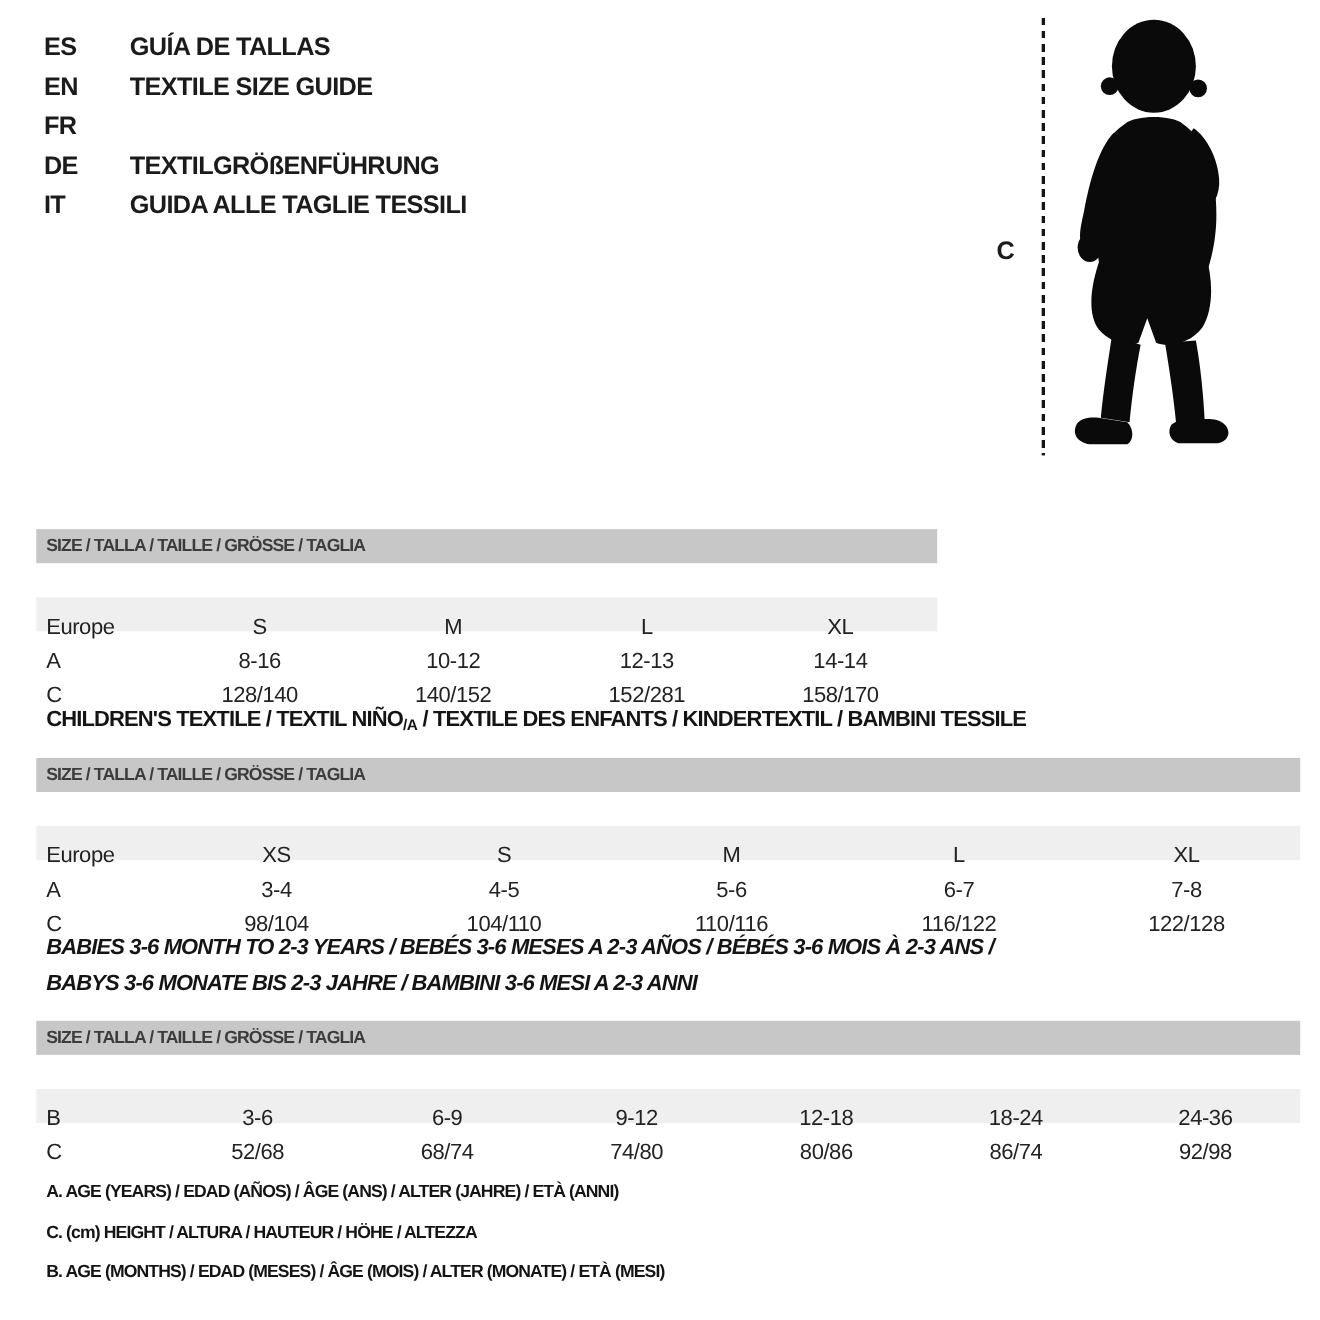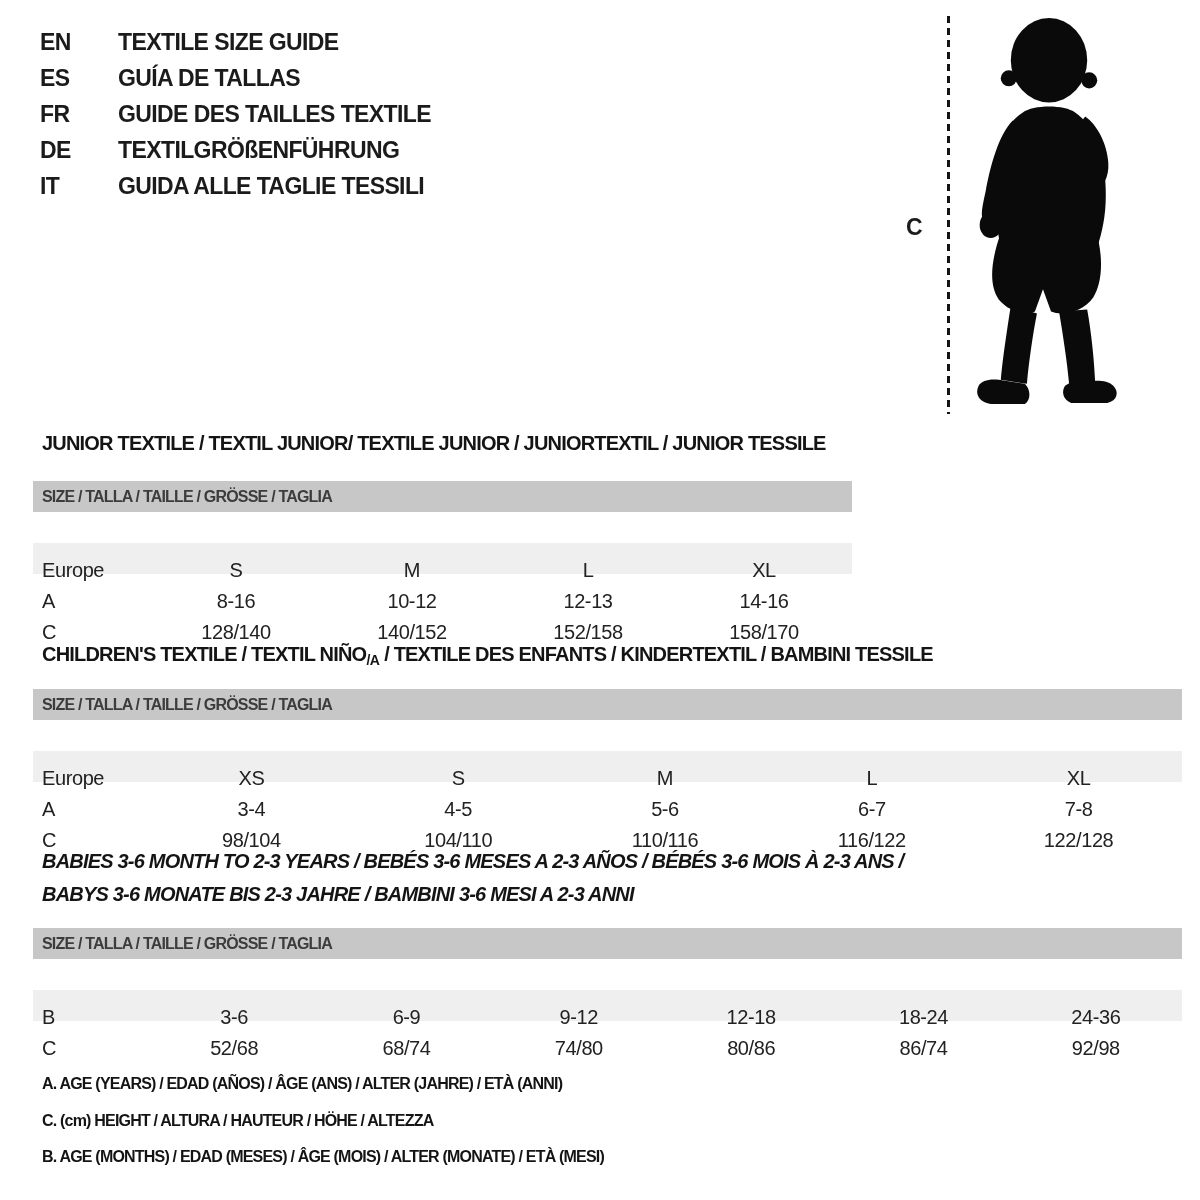--- a/index.html
+++ b/index.html
@@ -80,30 +80,29 @@
     line-height: 36.5px; white-space: nowrap; color: #141414;
   }
 </style>
 </head>
 <body>
 
 <div id="page">
 
   <div class="lang-block">
     <div class="lang-row">
+      <span class="lang-code">ES</span>
+      <span class="lang-title">GUÍA DE TALLAS</span>
+    </div>
+    <div class="lang-row">
       <span class="lang-code">EN</span>
       <span class="lang-title">TEXTILE SIZE GUIDE</span>
     </div>
     <div class="lang-row">
-      <span class="lang-code">ES</span>
-      <span class="lang-title">GUÍA DE TALLAS</span>
-    </div>
-    <div class="lang-row">
       <span class="lang-code">FR</span>
-      <span class="lang-title">GUIDE DES TAILLES TEXTILE</span>
     </div>
     <div class="lang-row">
       <span class="lang-code">DE</span>
       <span class="lang-title">TEXTILGRÖßENFÜHRUNG</span>
     </div>
     <div class="lang-row">
       <span class="lang-code">IT</span>
       <span class="lang-title">GUIDA ALLE TAGLIE TESSILI</span>
     </div>
   </div>
@@ -121,42 +120,41 @@
       <path d="M124 104 C136 112 146 132 147 150 C148 164 142 176 130 181 C122 184 114 180 113 172 C112 164 118 160 122 152 C126 143 124 124 118 112 Z"></path>
       <ellipse cx="119" cy="175" rx="10" ry="9"></ellipse>
       <path d="M40 220 C30 248 28 272 38 286 C48 298 64 302 74 298 L82 276 L90 298 C102 303 122 298 132 284 C142 268 142 240 134 216 Z"></path>
       <path d="M50 292 C46 318 42 344 40 366 L66 370 C68 348 72 320 76 300 Z"></path>
       <path d="M18 372 C14 380 18 388 30 390 L64 390 C70 386 70 376 64 370 L38 366 C28 365 21 367 18 372 Z"></path>
       <path d="M98 298 C102 322 106 348 108 370 L134 370 C133 346 130 318 126 296 Z"></path>
       <path d="M104 372 C100 378 102 386 110 389 L146 389 C156 387 158 378 152 372 C148 368 142 367 136 367 L112 367 Z"></path>
     </g>
   </svg>
 
-  <h2 class="section-title" id="junior-title">JUNIOR TEXTILE / TEXTIL JUNIOR/ TEXTILE JUNIOR / JUNIORTEXTIL / JUNIOR TESSILE</h2>
   <div class="tbl tbl-junior" id="junior-table">
     <div class="size-header">SIZE / TALLA / TAILLE / GRÖSSE / TAGLIA</div>
     <div class="row">
       <div class="cell label">Europe</div>
       <div class="cell">S</div>
       <div class="cell">M</div>
       <div class="cell">L</div>
       <div class="cell">XL</div>
     </div>
     <div class="row stripe">
       <div class="cell label">A</div>
       <div class="cell">8-16</div>
       <div class="cell">10-12</div>
       <div class="cell">12-13</div>
-      <div class="cell">14-16</div>
+      <div class="cell">14-14</div>
     </div>
     <div class="row">
       <div class="cell label">C</div>
       <div class="cell">128/140</div>
       <div class="cell">140/152</div>
-      <div class="cell">152/158</div>
+      <div class="cell">152/281</div>
       <div class="cell">158/170</div>
     </div>
   </div>
 
   <h2 class="section-title" id="children-title"><span>CHILDREN'S TEXTILE / TEXTIL NIÑO</span><span class="sub-a">/A</span><span> / TEXTILE DES ENFANTS / KINDERTEXTIL / BAMBINI TESSILE</span></h2>
   <div class="tbl tbl-children" id="children-table">
     <div class="size-header">SIZE / TALLA / TAILLE / GRÖSSE / TAGLIA</div>
     <div class="row">
       <div class="cell label">Europe</div>
       <div class="cell">XS</div>

